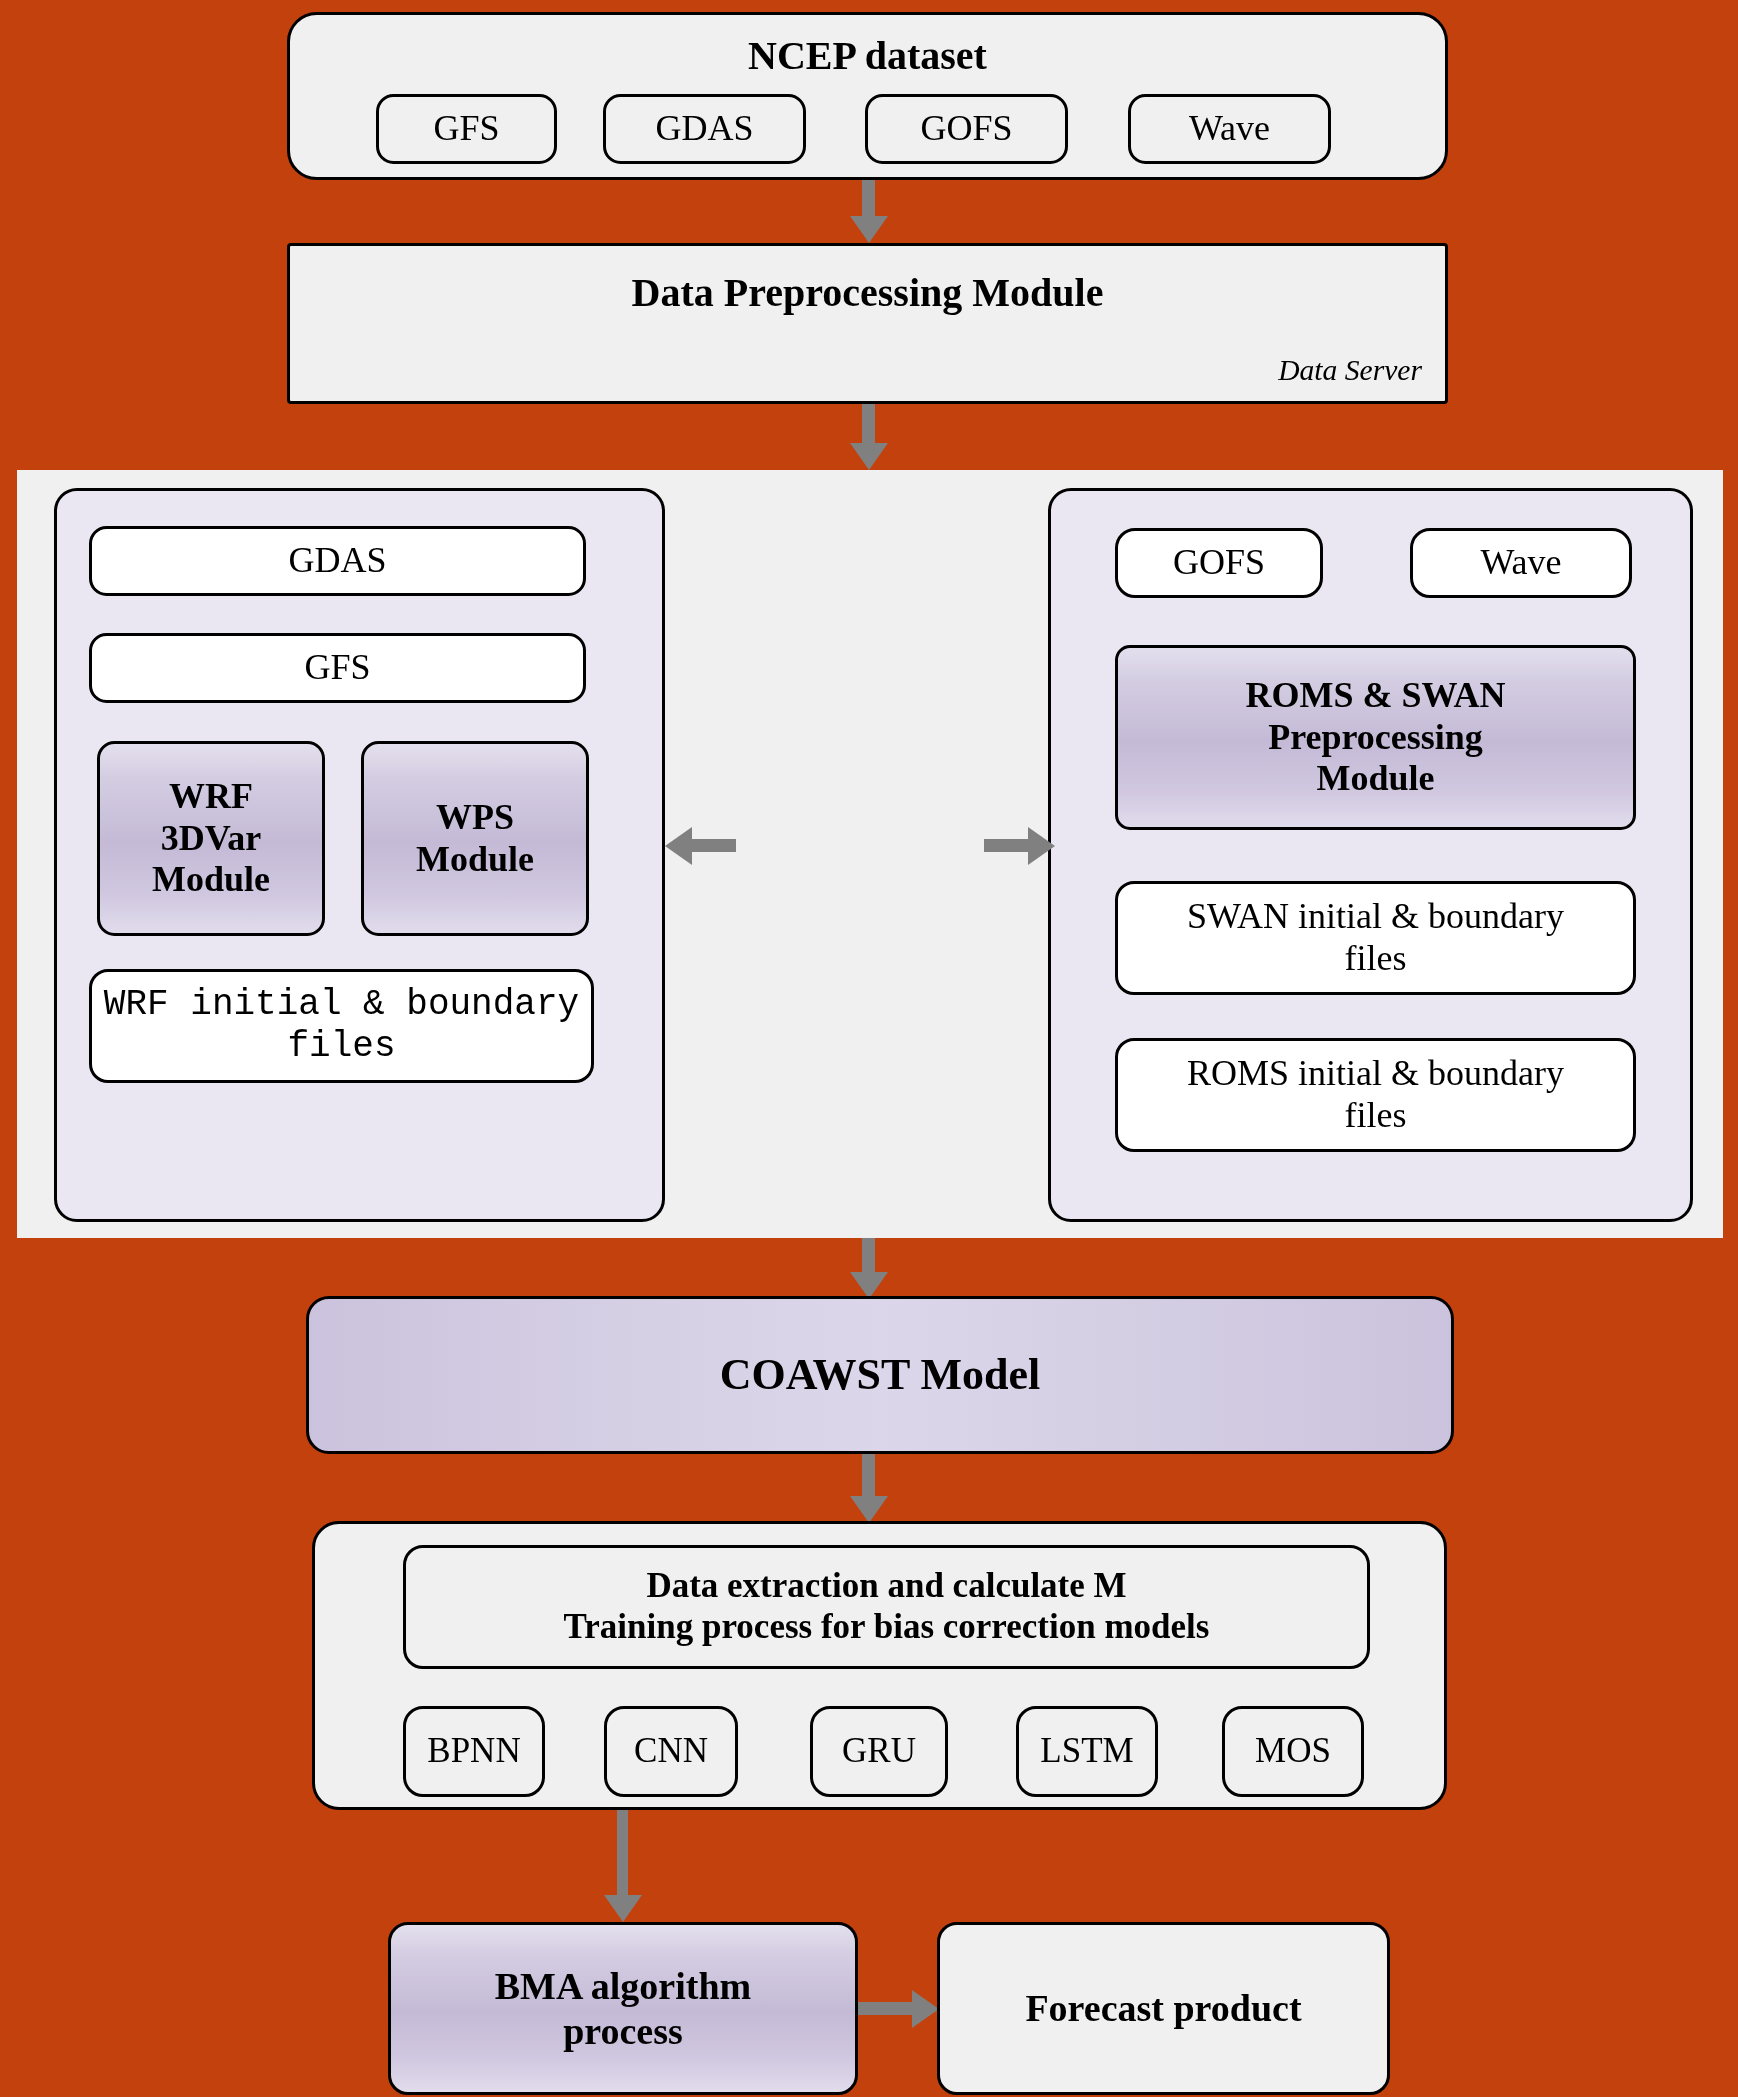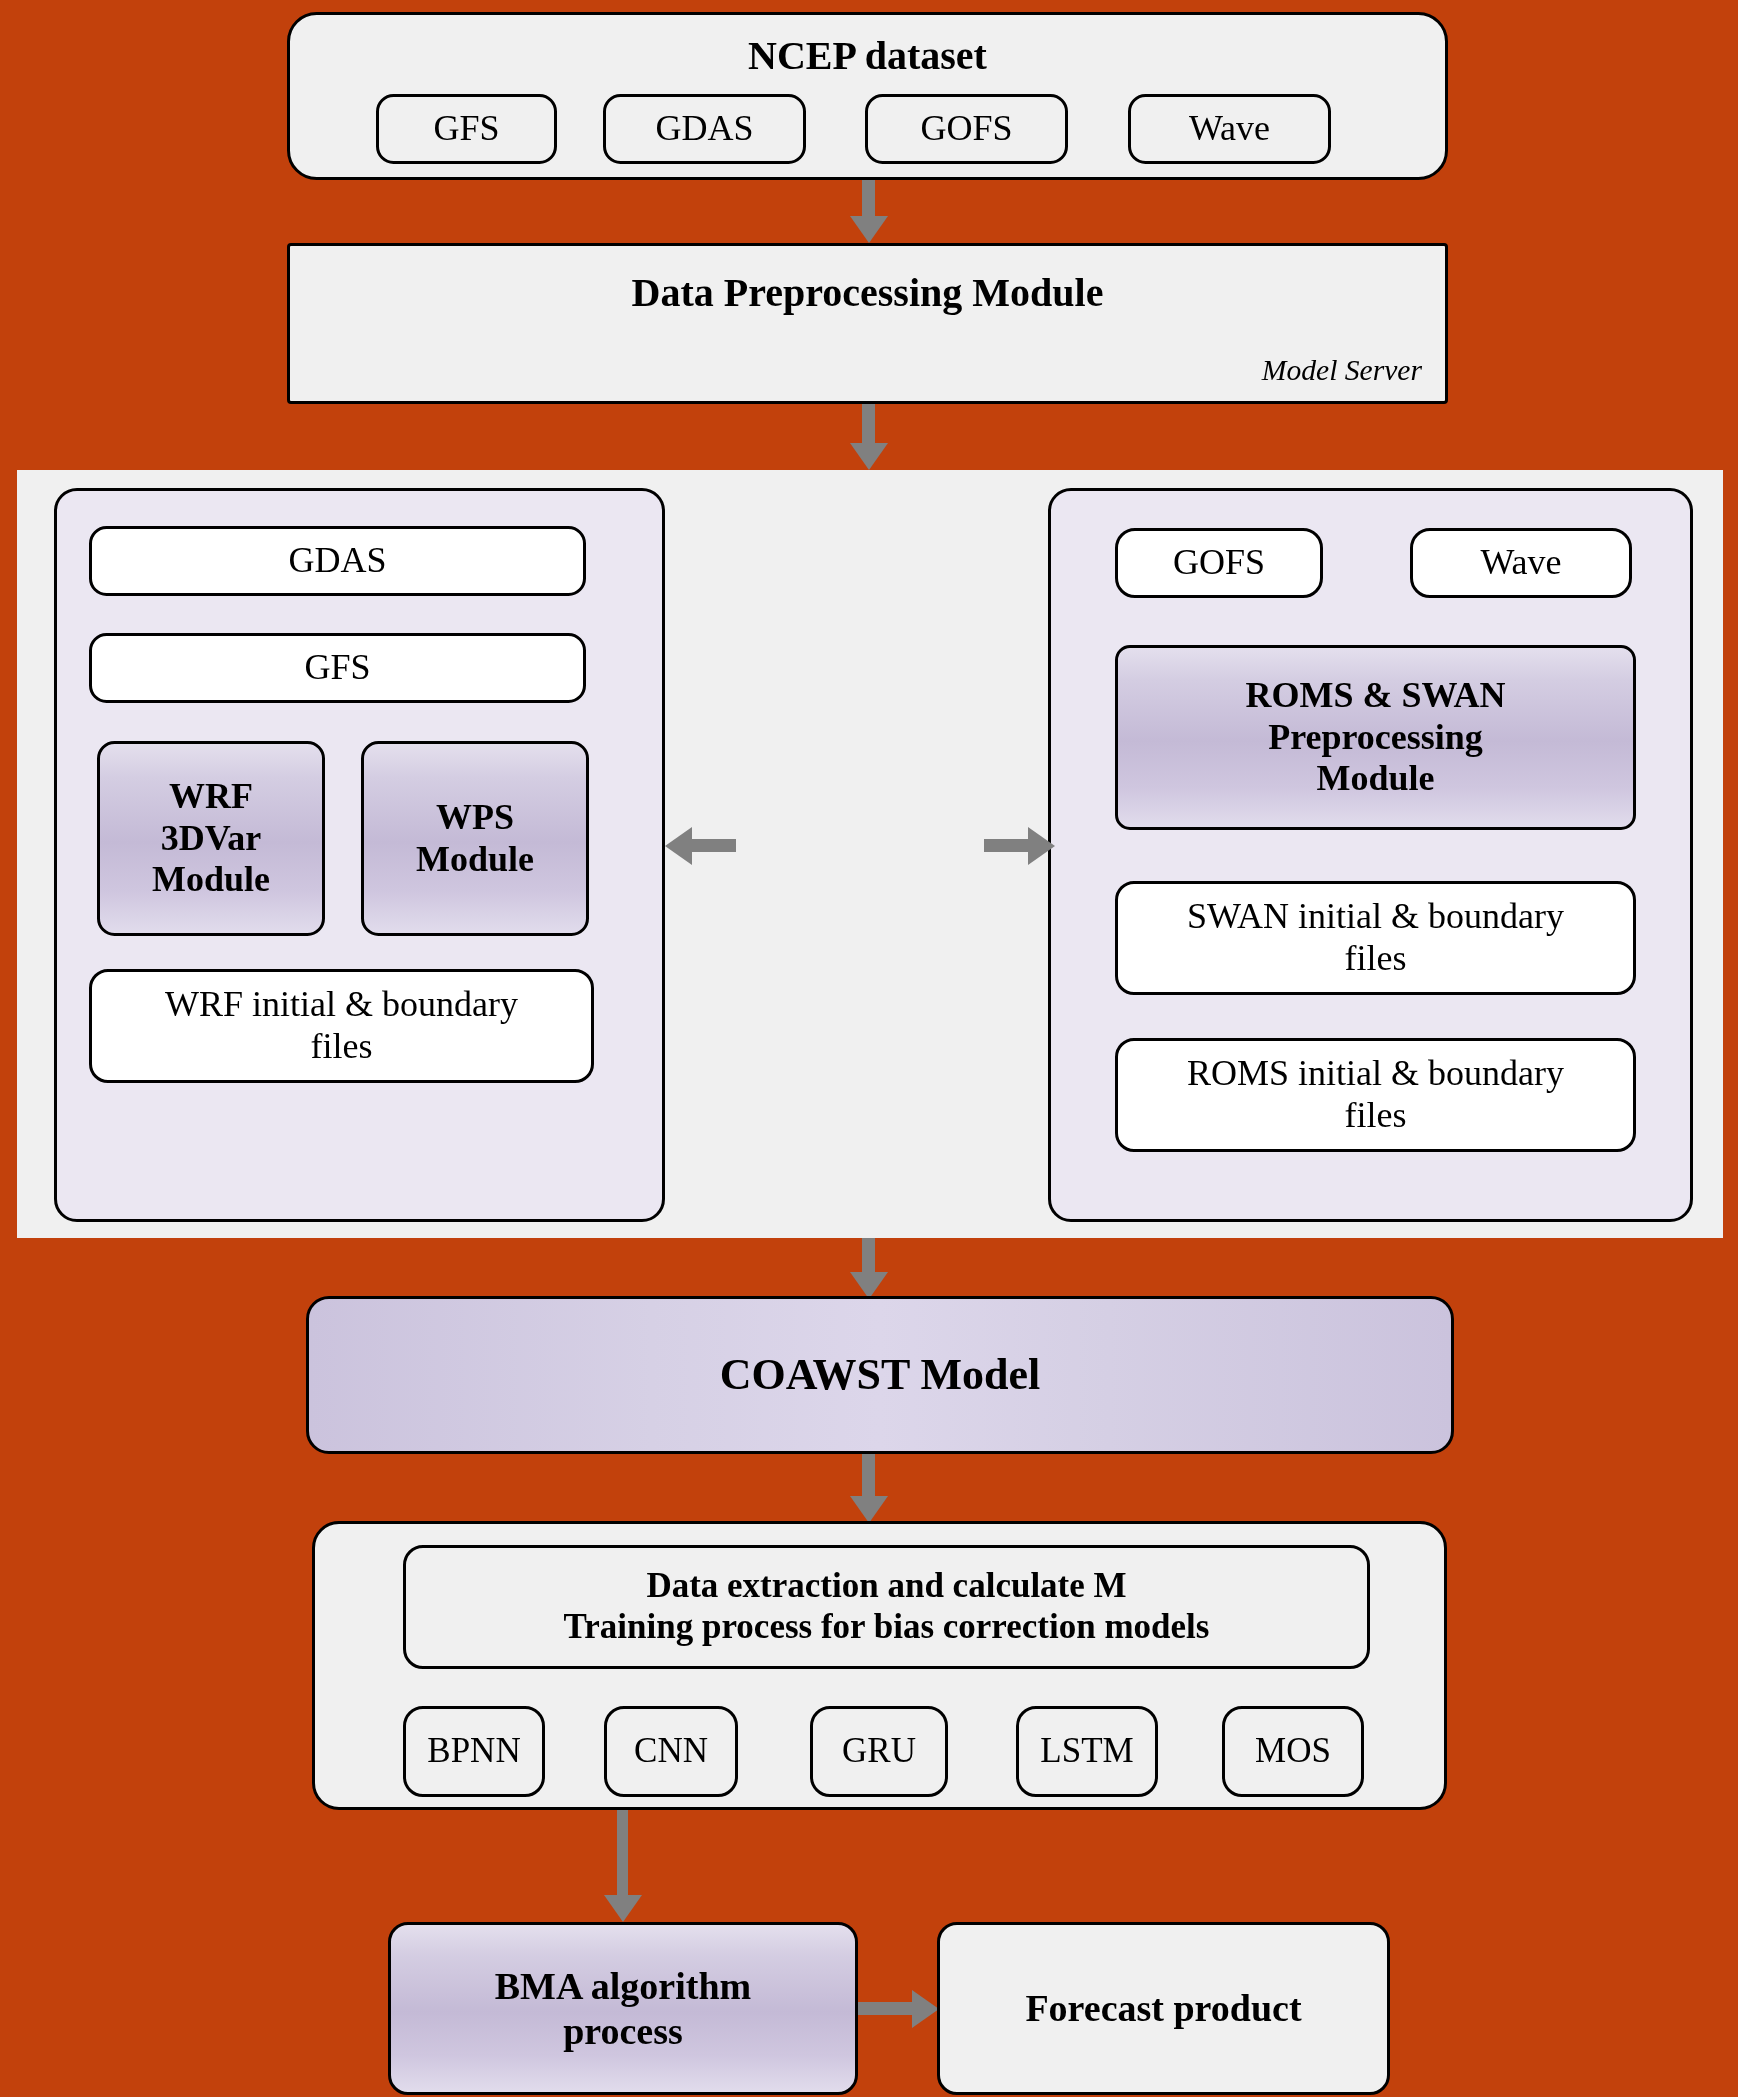--- a/index.html
+++ b/index.html
@@ -105,21 +105,21 @@
     </div>
   </div>
 
   <div class="arrow" style="left:850px;top:180px;width:38px;height:64px;">
     <div class="stem" style="left:12px;top:0;width:13.4px;height:39px;"></div>
     <div class="head down" style="left:0;top:36px;"></div>
   </div>
 
   <div id="dp-box" class="node grayfill">
     <div id="dp-title">Data Preprocessing Module</div>
-    <div id="dp-server" class="italic">Model Server</div>
+    <div id="dp-server" class="italic">Data Server</div>
   </div>
 
   <div class="arrow" style="left:850px;top:404px;width:38px;height:67px;">
     <div class="stem" style="left:12px;top:0;width:13.4px;height:42px;"></div>
     <div class="head down" style="left:0;top:39px;"></div>
   </div>
 
   <div id="mid-wrap" class="plain"></div>
 
   <div id="panel-left" class="panel">
@@ -134,21 +134,21 @@
       <span>WRF</span>
       <span>3DVar</span>
       <span>Module</span>
     </div>
 
     <div class="node purplefill" style="left:304px;top:250px;width:228px;height:195px;border-radius:17.5px;font-size:36px;font-weight:bold;flex-direction:column;">
       <span>WPS</span>
       <span>Module</span>
     </div>
 
-    <div class="node whitefill" style="left:32px;top:478px;width:505px;height:114px;border-radius:19px;font-size:36px;flex-direction:column;">
+    <div class="node whitefill" style="left:32px;top:478px;width:505px;height:114px;border-radius:19px;font-size:36px;flex-direction:column;font-family:Liberation Mono, monospace;">
       <span>WRF initial &amp; boundary</span>
       <span>files</span>
     </div>
   </div>
 
   <div id="panel-right" class="panel">
     <div class="node whitefill" style="left:64px;top:37px;width:208px;height:70px;border-radius:20px;font-size:36px;">
       <span>GOFS</span>
     </div>
     <div class="node whitefill" style="left:359px;top:37px;width:222px;height:70px;border-radius:20px;font-size:36px;">

